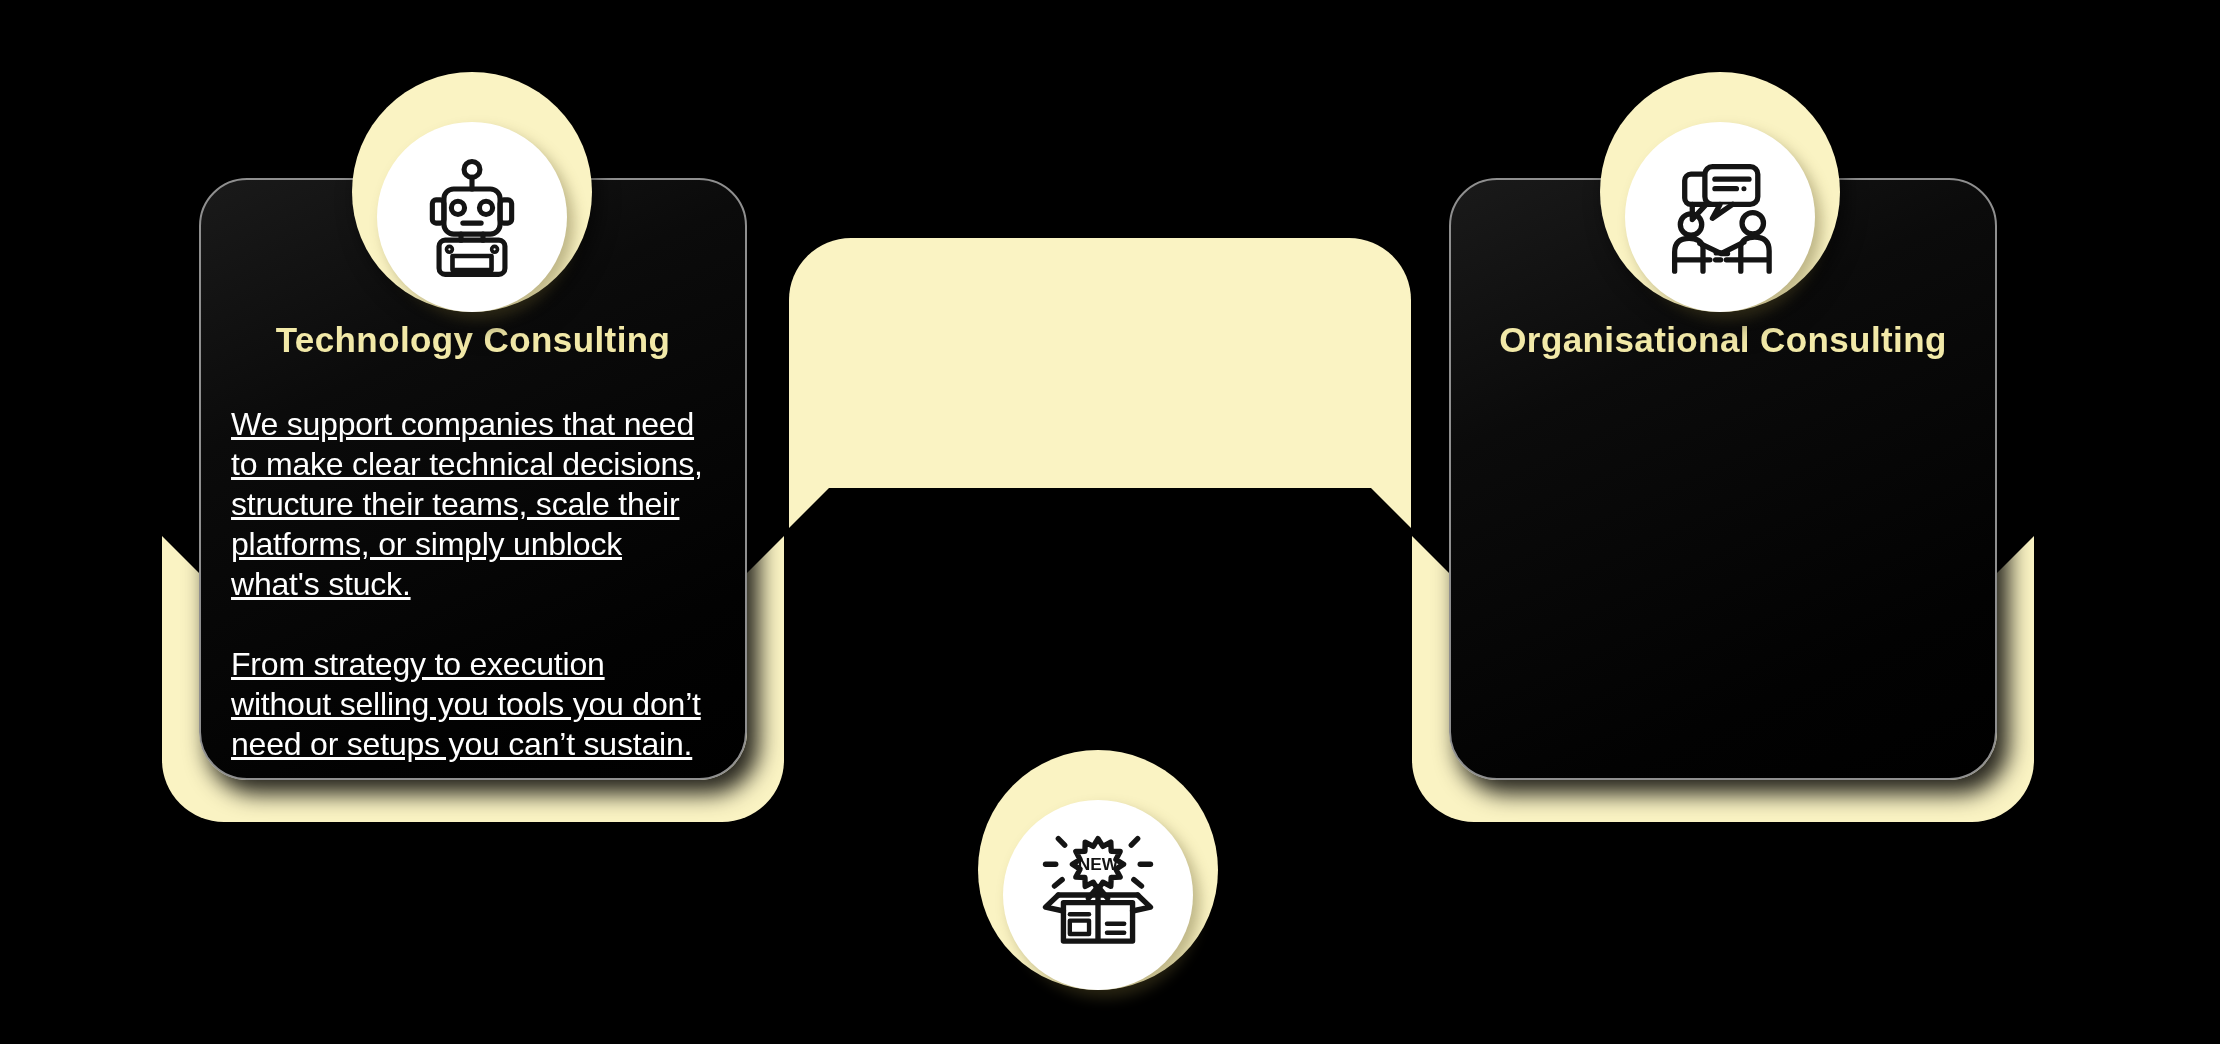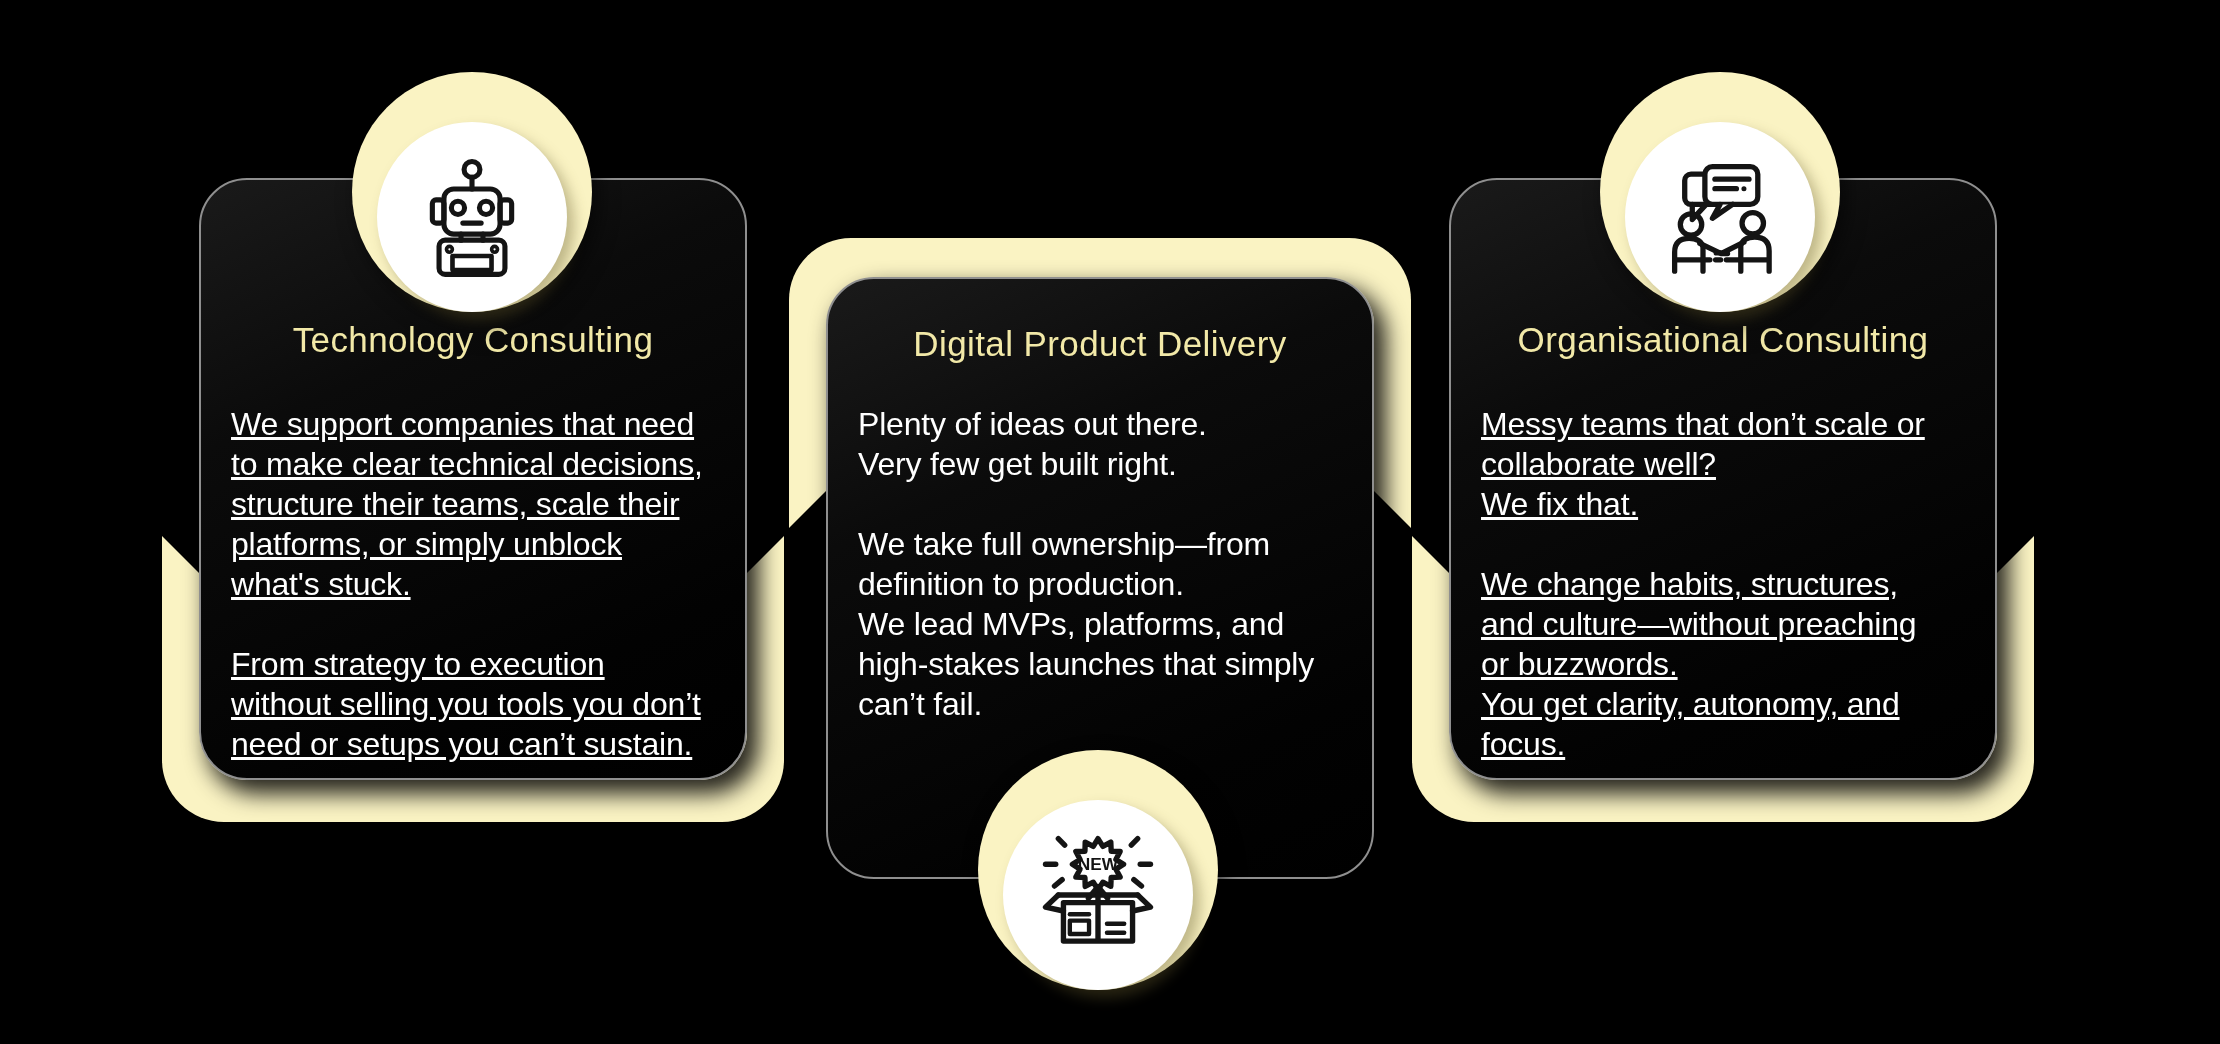--- a/index.html
+++ b/index.html
@@ -35,21 +35,21 @@
     box-shadow:10px 12px 22px 2px rgba(0,0,0,0.85);
     box-sizing:border-box;
   }
   #card-0 { left:199px;  top:178px; }
   #card-1 { left:826px;  top:277px; }
   #card-2 { left:1449px; top:178px; }
 
   .card-title {
     position:absolute; left:0; right:0; text-align:center;
     color:var(--title,#F2E9A8);
-    font-size:35px; font-weight:400; letter-spacing:0.4px;
+    font-size:35px; font-weight:700; letter-spacing:0.4px;
     line-height:42px;
   }
   .title-low  { top:139px; }   
   .title-high { top:44px;  }   
 
   .card-body {
     position:absolute; left:30px; right:18px;
     color:var(--body,#FFFFFF);
     font-size:32px; font-weight:400; line-height:40px;
     white-space:pre-line; letter-spacing:-0.2px;
@@ -96,43 +96,23 @@
 to make clear technical decisions,
 structure their teams, scale their
 platforms, or simply unblock
 what's stuck.
 
 From strategy to execution
 without selling you tools you don’t
 need or setups you can’t sustain.</div>
   </div>
 
-  <div class="card" id="card-1">
-    <div class="card-title title-high">Digital Product Delivery</div>
-    <div class="card-body body-high">Plenty of ideas out there.
-Very few get built right.
-
-We take full ownership—from
-definition to production.
-We lead MVPs, platforms, and
-high-stakes launches that simply
-can’t fail.</div>
-  </div>
 
   <div class="card" id="card-2">
     <div class="card-title title-low">Organisational Consulting</div>
-    <div class="card-body body-low">Messy teams that don’t scale or
-collaborate well?
-We fix that.
-
-We change habits, structures,
-and culture—without preaching
-or buzzwords.
-You get clarity, autonomy, and
-focus.</div>
   </div>
 
   <div class="badge" id="badge-0">
     <div class="badge-inner">
       <svg class="icon-svg" width="122" height="122" viewBox="0 0 100 100">
         <circle cx="50" cy="11" r="6.5"></circle>
         <line x1="50" y1="17.5" x2="50" y2="27"></line>
         <rect x="27" y="27" width="46" height="37" rx="8"></rect>
         <rect x="17.5" y="36" width="9.5" height="19" rx="3"></rect>
         <rect x="73" y="36" width="9.5" height="19" rx="3"></rect>

